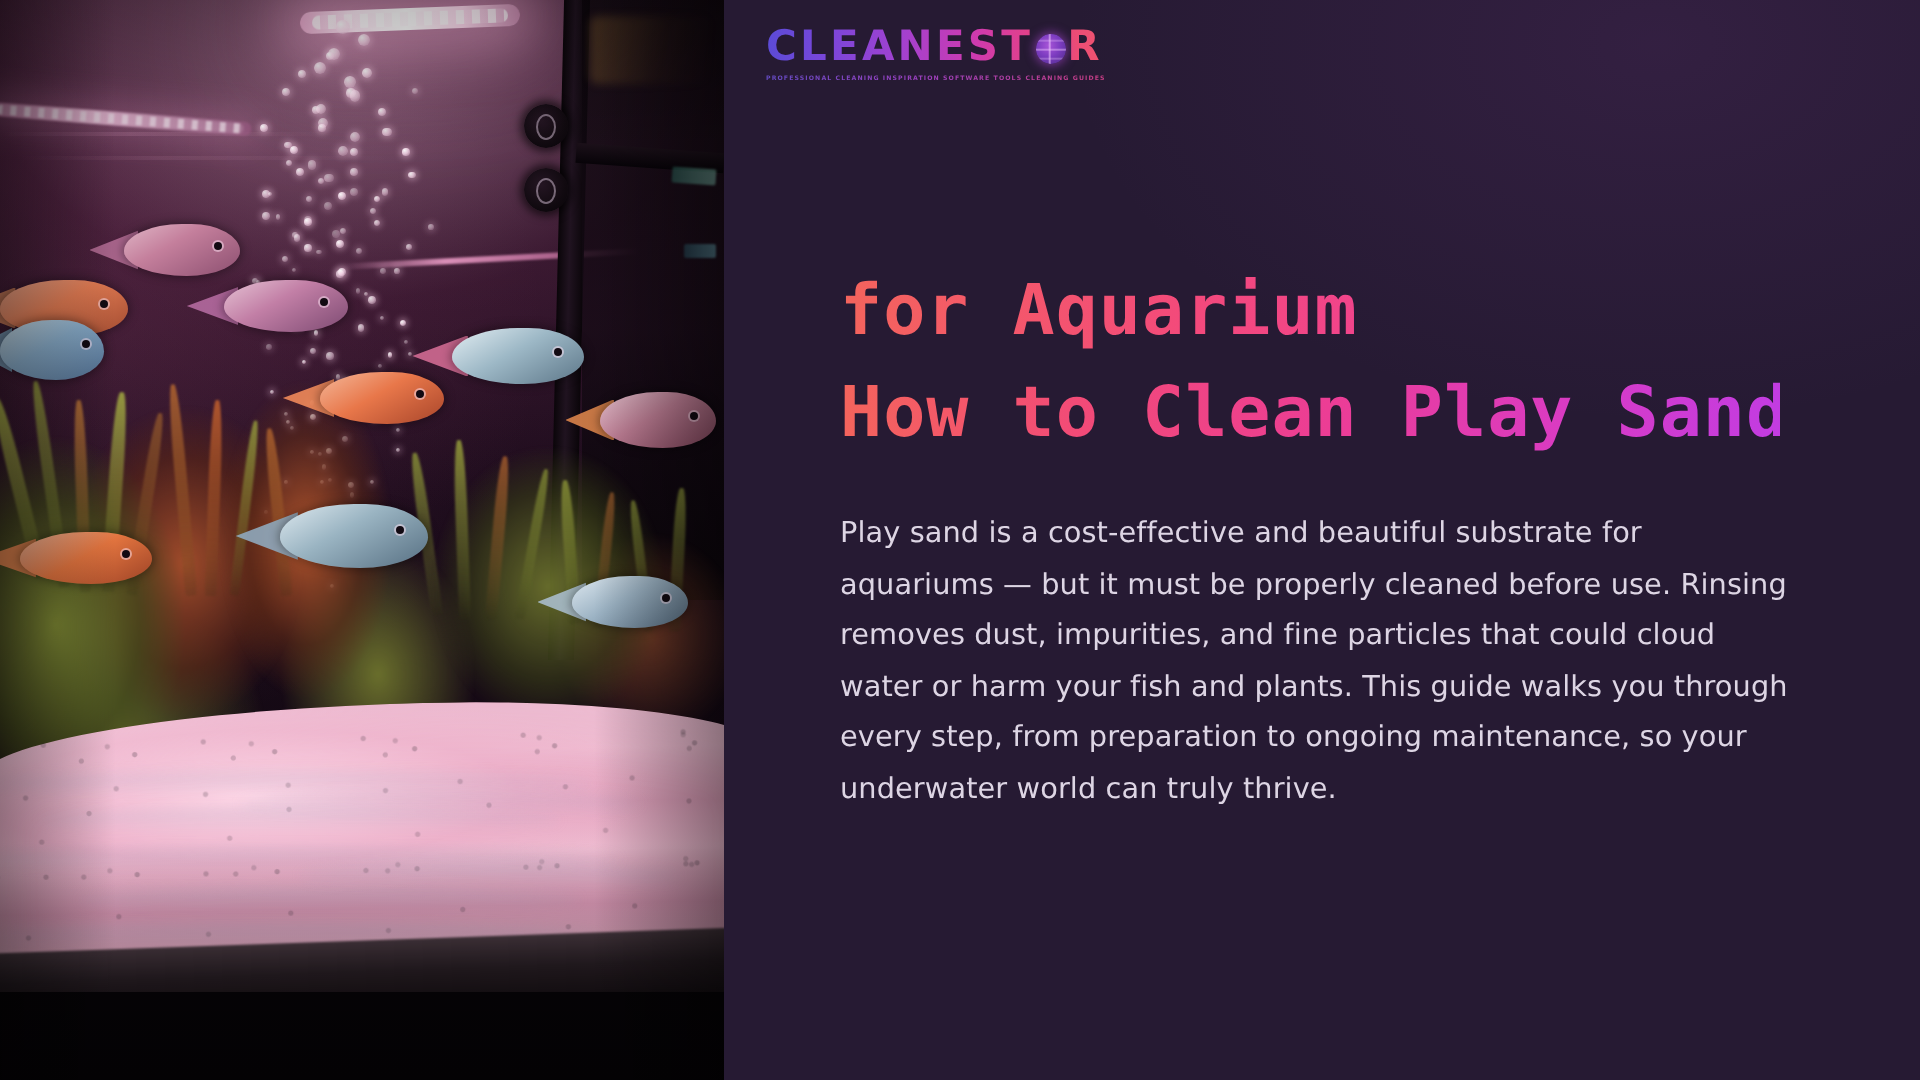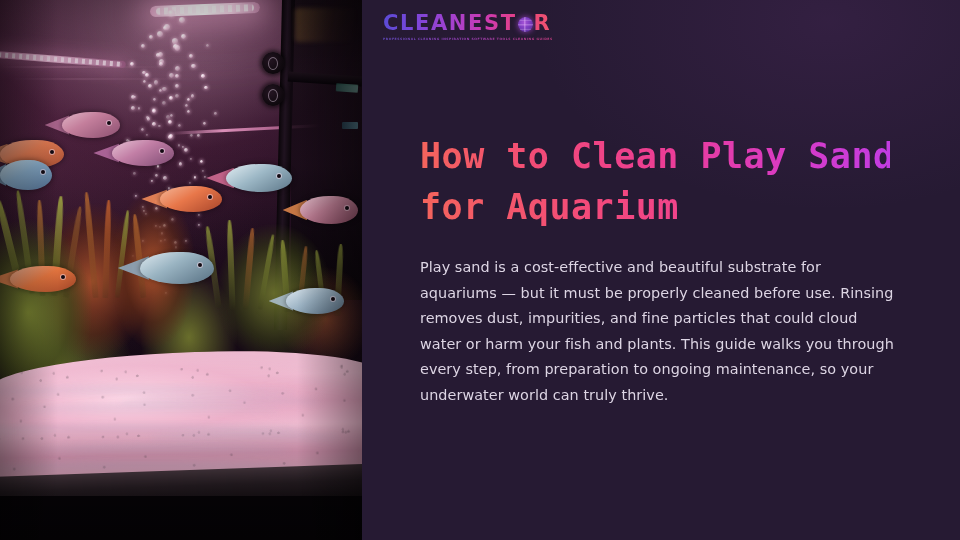--- a/index.html
+++ b/index.html
@@ -506,20 +506,20 @@
     <div class="brand">
       <div class="brand-word">
         <span>CLEANEST</span>
           <span class="brand-o"></span>
           <span>R</span>
       </div>
       <div class="brand-tag">PROFESSIONAL CLEANING INSPIRATION SOFTWARE TOOLS CLEANING GUIDES</div>
     </div>
 
     <h1 class="headline">
+      <span class="ln ln2">for Aquarium</span>
       <span class="ln">How to Clean Play Sand</span>
-      <span class="ln ln2">for Aquarium</span>
     </h1>
 
     <p class="body-copy">Play sand is a cost-effective and beautiful substrate for aquariums — but it must be properly cleaned before use. Rinsing removes dust, impurities, and fine particles that could cloud water or harm your fish and plants. This guide walks you through every step, from preparation to ongoing maintenance, so your underwater world can truly thrive.</p>
 
   </div>
 </div>
 
 </body></html>

